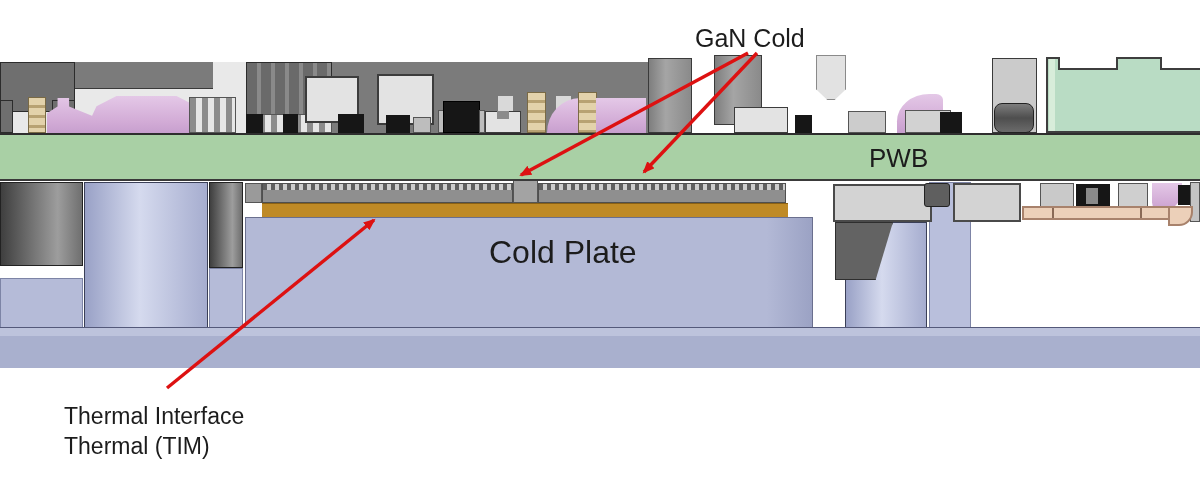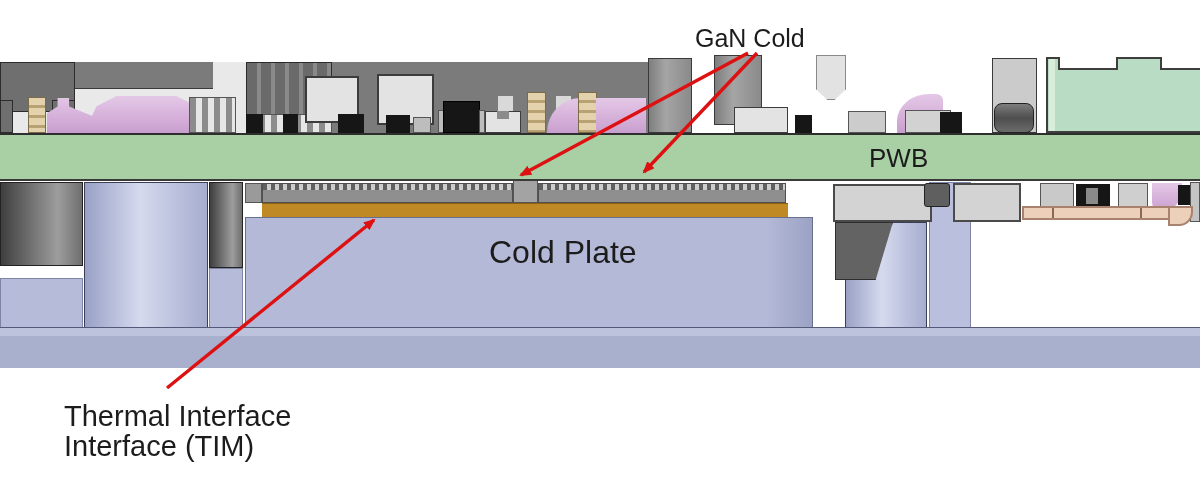--- a/index.html
+++ b/index.html
@@ -5,21 +5,21 @@
   html,body{margin:0;padding:0;background:#ffffff;}
   #canvas{
     position:relative;width:1200px;height:500px;background:#ffffff;overflow:hidden;
     font-family:"Liberation Sans", sans-serif;color:#1c1c1c;
   }
   .s{position:absolute;box-sizing:border-box;}
   .lbl{position:absolute;z-index:60;color:#1c1c1c;white-space:nowrap;}
   .lbl-gan{font-size:25px;}
   .lbl-pwb{font-size:26px;}
   .lbl-cold{font-size:32px;}
-  .lbl-tim{font-size:29px;line-height:30px;white-space:normal;}
+  .lbl-tim{font-size:23px;line-height:30px;white-space:normal;}
   
   .bk-light{background:#e9e9e9;}
   .bk-dark{background:#7b7b7b;border-bottom:1px solid #3a3a3a;}
   .housing{background:#6f6f6f;border:1px solid #2c2c2c;}
   .tan{background:repeating-linear-gradient(180deg,#e3d2ab 0 7px,#b8a273 7px 10px);border:1px solid #7a6a45;}
   .pink{background:linear-gradient(180deg,#e4c8e7 0%,#d2abd6 70%,#c79fce 100%);}
   .pinhdr{background:repeating-linear-gradient(90deg,#8c8c8c 0 6px,#e6e6e6 6px 12px);border:1px solid #555;}
   .ltbox{background:#e3e3e3;border:2px solid #3c3c3c;}
   .blk{background:#161616;}
   .grchip{background:#bdbdbd;border:1px solid #555;}
@@ -143,21 +143,21 @@
   <div class="s" style="left:1052px;top:208px;width:2px;height:10px;background:#8a6a56;z-index:26;"></div>
   <div class="s" style="left:1140px;top:208px;width:2px;height:10px;background:#8a6a56;z-index:26;"></div>
 
   <div class="s baseplate" style="left:0;top:327px;width:1200px;height:41px;"></div>
 
   <div class="lbl lbl-gan" style="left:695px;top:24px;">GaN Cold</div>
   <div class="lbl lbl-pwb" style="left:853px;top:143px;z-index:35;margin-left:16px;">PWB</div>
   <div class="lbl lbl-cold" style="left:489px;top:234px;z-index:35;">Cold Plate</div>
   <div class="lbl lbl-tim" style="left:64px;top:401px;width:240px;">
     <span>Thermal Interface</span><br>
-    <span>Interface (TIM)</span>
+    <span>Thermal (TIM)</span>
   </div>
 
   <svg class="arrows" width="1200" height="500">
     <defs>
       <marker id="ah" markerWidth="13" markerHeight="11" refX="10" refY="5" orient="auto" markerUnits="userSpaceOnUse">
         <path d="M0,0 L12,5 L0,10 Z" fill="#dd1111"></path>
       </marker>
     </defs>
     <line x1="748" y1="53" x2="521" y2="175" stroke="#dd1111" stroke-width="3.4" marker-end="url(#ah)"></line>
     <line x1="757" y1="53" x2="644" y2="172" stroke="#dd1111" stroke-width="3.4" marker-end="url(#ah)"></line>

